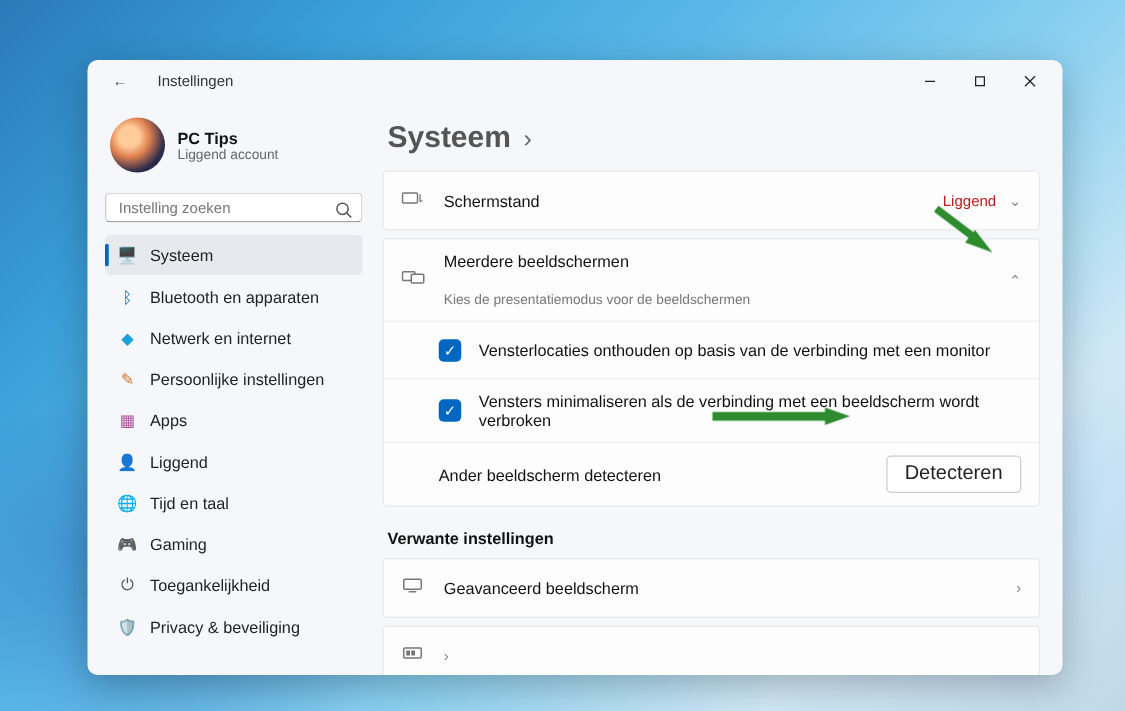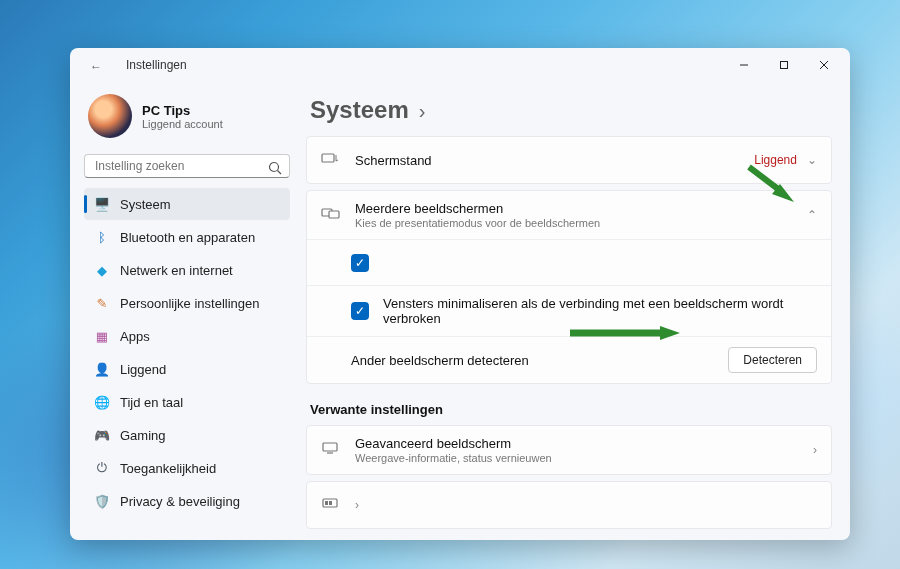--- a/index.html
+++ b/index.html
@@ -58,32 +58,32 @@
   .breadcrumb .sep { font-size: 20px; color: #666; }
   .breadcrumb .leaf { font-size: 24px; font-weight: 600; color: #111; }
   .card {
     background: #fdfdfe; border: 1px solid #e8e8ec; border-radius: 4px; margin-bottom: 6px;
   }
   .row { display: flex; align-items: center; padding: 10px 14px; gap: 14px; min-height: 46px; }
   .row + .row { border-top: 1px solid #eceef2; }
   .row .ricon { width: 20px; color: #555; flex-shrink:0; }
   .row .rtext { flex: 1; }
   .row .rtitle { font-size: 13px; color: #111; }
-  .row .rsub { font-size: 11px; color: #777; margin-top: 1px; }
+  .row .rsub { font-size: 11px; color: #777; margin-top: 18px; }
   .row .rtail { display: flex; align-items: center; gap: 8px; color: #666; font-size: 12px; }
   .dropdown-val { color: #b91c1c; margin-right: 2px; }
   .chev { color: #888; font-size: 12px; }
   .checkbox {
     width: 18px; height: 18px; border-radius: 4px; background: #0067c0; color: #fff;
     display: inline-flex; align-items: center; justify-content: center; font-size: 12px; flex-shrink: 0;
   }
   .checkrow { padding-left: 44px; }
   .btn {
     background: #fff; border: 1px solid #ccc; border-radius: 4px; padding: 5px 14px;
-    font-size: 12px; color: #222; cursor: pointer;
+    font-size: 16px; color: #222; cursor: pointer;
   }
   .section-title { font-size: 13px; font-weight: 700; color: #111; margin: 18px 0 8px 4px; }
   .arrow {
     position: absolute; color: #2e8b2e; pointer-events: none;
   }
   .arrow svg { display:block; }
 </style>
 </head>
 <body>
 
@@ -211,20 +211,23 @@
           <div class="rtext">
             <div class="rtitle">Meerdere beeldschermen</div>
             <div class="rsub">Kies de presentatiemodus voor de beeldschermen</div>
           </div>
           <div class="rtail">
               <span class="chev">⌃</span>
             </div>
         </div>
         <div class="row checkrow">
           <span class="checkbox">✓</span>
+          <div class="rtext">
+              <div class="rtitle">Vensterlocaties onthouden op basis van de verbinding met een monitor</div>
+            </div>
         </div>
         <div class="row checkrow">
           <span class="checkbox">✓</span>
           <div class="rtext">
               <div class="rtitle">Vensters minimaliseren als de verbinding met een beeldscherm wordt verbroken</div>
             </div>
         </div>
         <div class="row checkrow">
           <div class="rtext">
               <div class="rtitle">Ander beeldscherm detecteren</div>
@@ -238,21 +241,20 @@
       <div class="card">
         <div class="row">
           <span class="ricon">
             <svg width="18" height="14" viewBox="0 0 18 14">
                 <rect x="2" y="2" width="14" height="8" rx="1" fill="none" stroke="#777" stroke-width="1.2"></rect>
                 <line x1="6" y1="12" x2="12" y2="12" stroke="#777" stroke-width="1.2"></line>
               </svg>
           </span>
           <div class="rtext">
             <div class="rtitle">Geavanceerd beeldscherm</div>
-            <div class="rsub">Weergave-informatie, status vernieuwen</div>
           </div>
           <div class="rtail">
               <span class="chev">›</span>
             </div>
         </div>
       </div>
 
       <div class="card">
         <div class="row">
           <span class="ricon">

